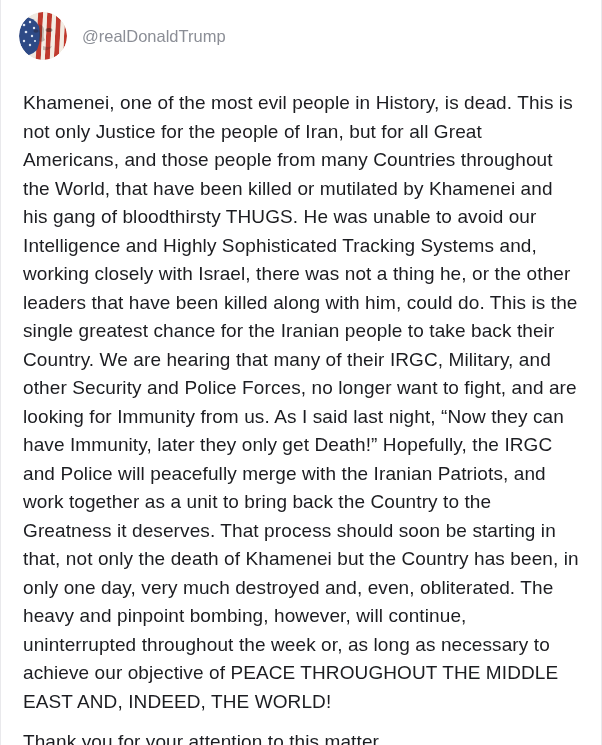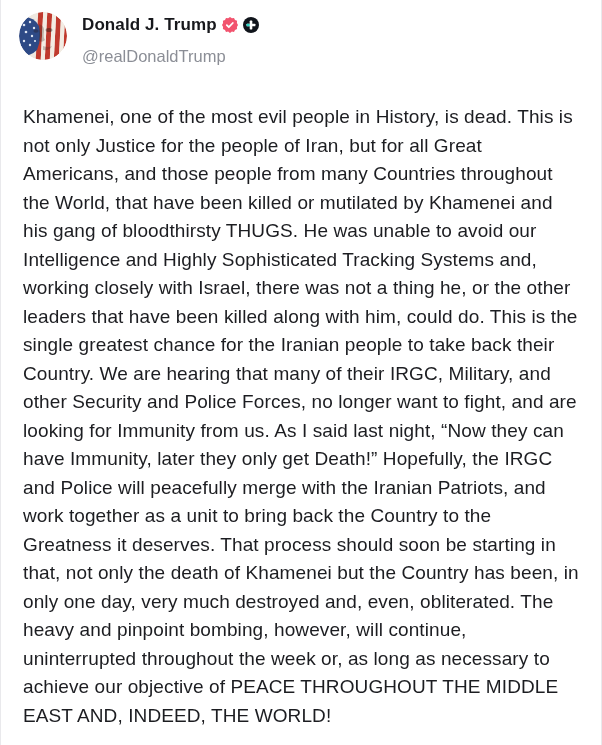--- a/index.html
+++ b/index.html
@@ -58,21 +58,21 @@
     color: #8b8e96;
     cursor: pointer;
   }
   .body {
     padding: 29px 20px 0 22px;
   }
   .body p {
     font-size: 19px;
     line-height: 28.5px;
     color: #1c1d21;
-    margin: 8px 0 12px 0;
+    margin: 0 0 12px 0;
     letter-spacing: 0.1px;
   }
   .body p:last-child { margin-bottom: 0; }
 </style>
 </head>
 <body>
 
 <div class="card">
 
   <div class="header">
@@ -111,37 +111,20 @@
 
           <path d="M 20 12 q 6 2 5 8 q -1 5 1 8 q -3 3 -6 1" fill="rgba(60,40,30,0.28)"></path>
           <path d="M 24 34 q 5 2 9 0 q -2 5 -9 4 Z" fill="rgba(60,40,30,0.25)"></path>
           <ellipse cx="30" cy="18" rx="3.4" ry="2" fill="rgba(40,30,25,0.45)"></ellipse>
           <ellipse cx="17" cy="19" rx="2.6" ry="1.8" fill="rgba(40,30,40,0.4)"></ellipse>
         </g>
       </svg>
     </div>
 
     <div class="id-block">
-      <div class="name-row">
-        <span class="display-name">Donald J. Trump</span>
-        <span class="badge">
-          <svg width="16" height="16" viewBox="0 0 16 16">
-            <path d="M8 0l1.9 1.2L12 .9l1 2 2.1.8-.2 2.2L16 8l-1.1 1.9.2 2.2-2.1.8-1 2-2.1-.3L8 16l-1.9-1.4-2.1.3-1-2-2.1-.8.2-2.2L0 8l1.1-2.1-.2-2.2L3 2.9l1-2 2.1.3z" fill="#f2536e"></path>
-            <path d="M4.8 8.2l2 2 4-4.2" stroke="#ffffff" stroke-width="1.8" fill="none" stroke-linecap="round" stroke-linejoin="round"></path>
-          </svg>
-        </span>
-        <span class="badge">
-          <svg width="16" height="16" viewBox="0 0 16 16">
-            <circle cx="8" cy="8" r="8" fill="#10141b"></circle>
-            <rect x="6.7" y="3.6" width="2.6" height="8.8" rx="0.6" fill="#ffffff"></rect>
-            <rect x="3.6" y="6.7" width="8.8" height="2.6" rx="0.6" fill="#ffffff"></rect>
-            <rect x="3.6" y="6.7" width="3.1" height="2.6" rx="0.6" fill="#2fd6c6"></rect>
-          </svg>
-        </span>
-      </div>
       <div class="handle">@realDonaldTrump</div>
     </div>
   </div>
 
   <div class="body">
     <p>Khamenei, one of the most evil people in History, is dead. This is not only Justice for the people of Iran, but for all Great Americans, and those people from many Countries throughout the World, that have been killed or mutilated by Khamenei and his gang of bloodthirsty THUGS. He was unable to avoid our Intelligence and Highly Sophisticated Tracking Systems and, working closely with Israel, there was not a thing he, or the other leaders that have been killed along with him, could do. This is the single greatest chance for the Iranian people to take back their Country. We are hearing that many of their IRGC, Military, and other Security and Police Forces, no longer want to fight, and are looking for Immunity from us. As I said last night, “Now they can have Immunity, later they only get Death!” Hopefully, the IRGC and Police will peacefully merge with the Iranian Patriots, and work together as a unit to bring back the Country to the Greatness it deserves. That process should soon be starting in that, not only the death of Khamenei but the Country has been, in only one day, very much destroyed and, even, obliterated. The heavy and pinpoint bombing, however, will continue, uninterrupted throughout the week or, as long as necessary to achieve our objective of PEACE THROUGHOUT THE MIDDLE EAST AND, INDEED, THE WORLD!</p>
     <p>Thank you for your attention to this matter.</p>
   </div>
 
 </div>

